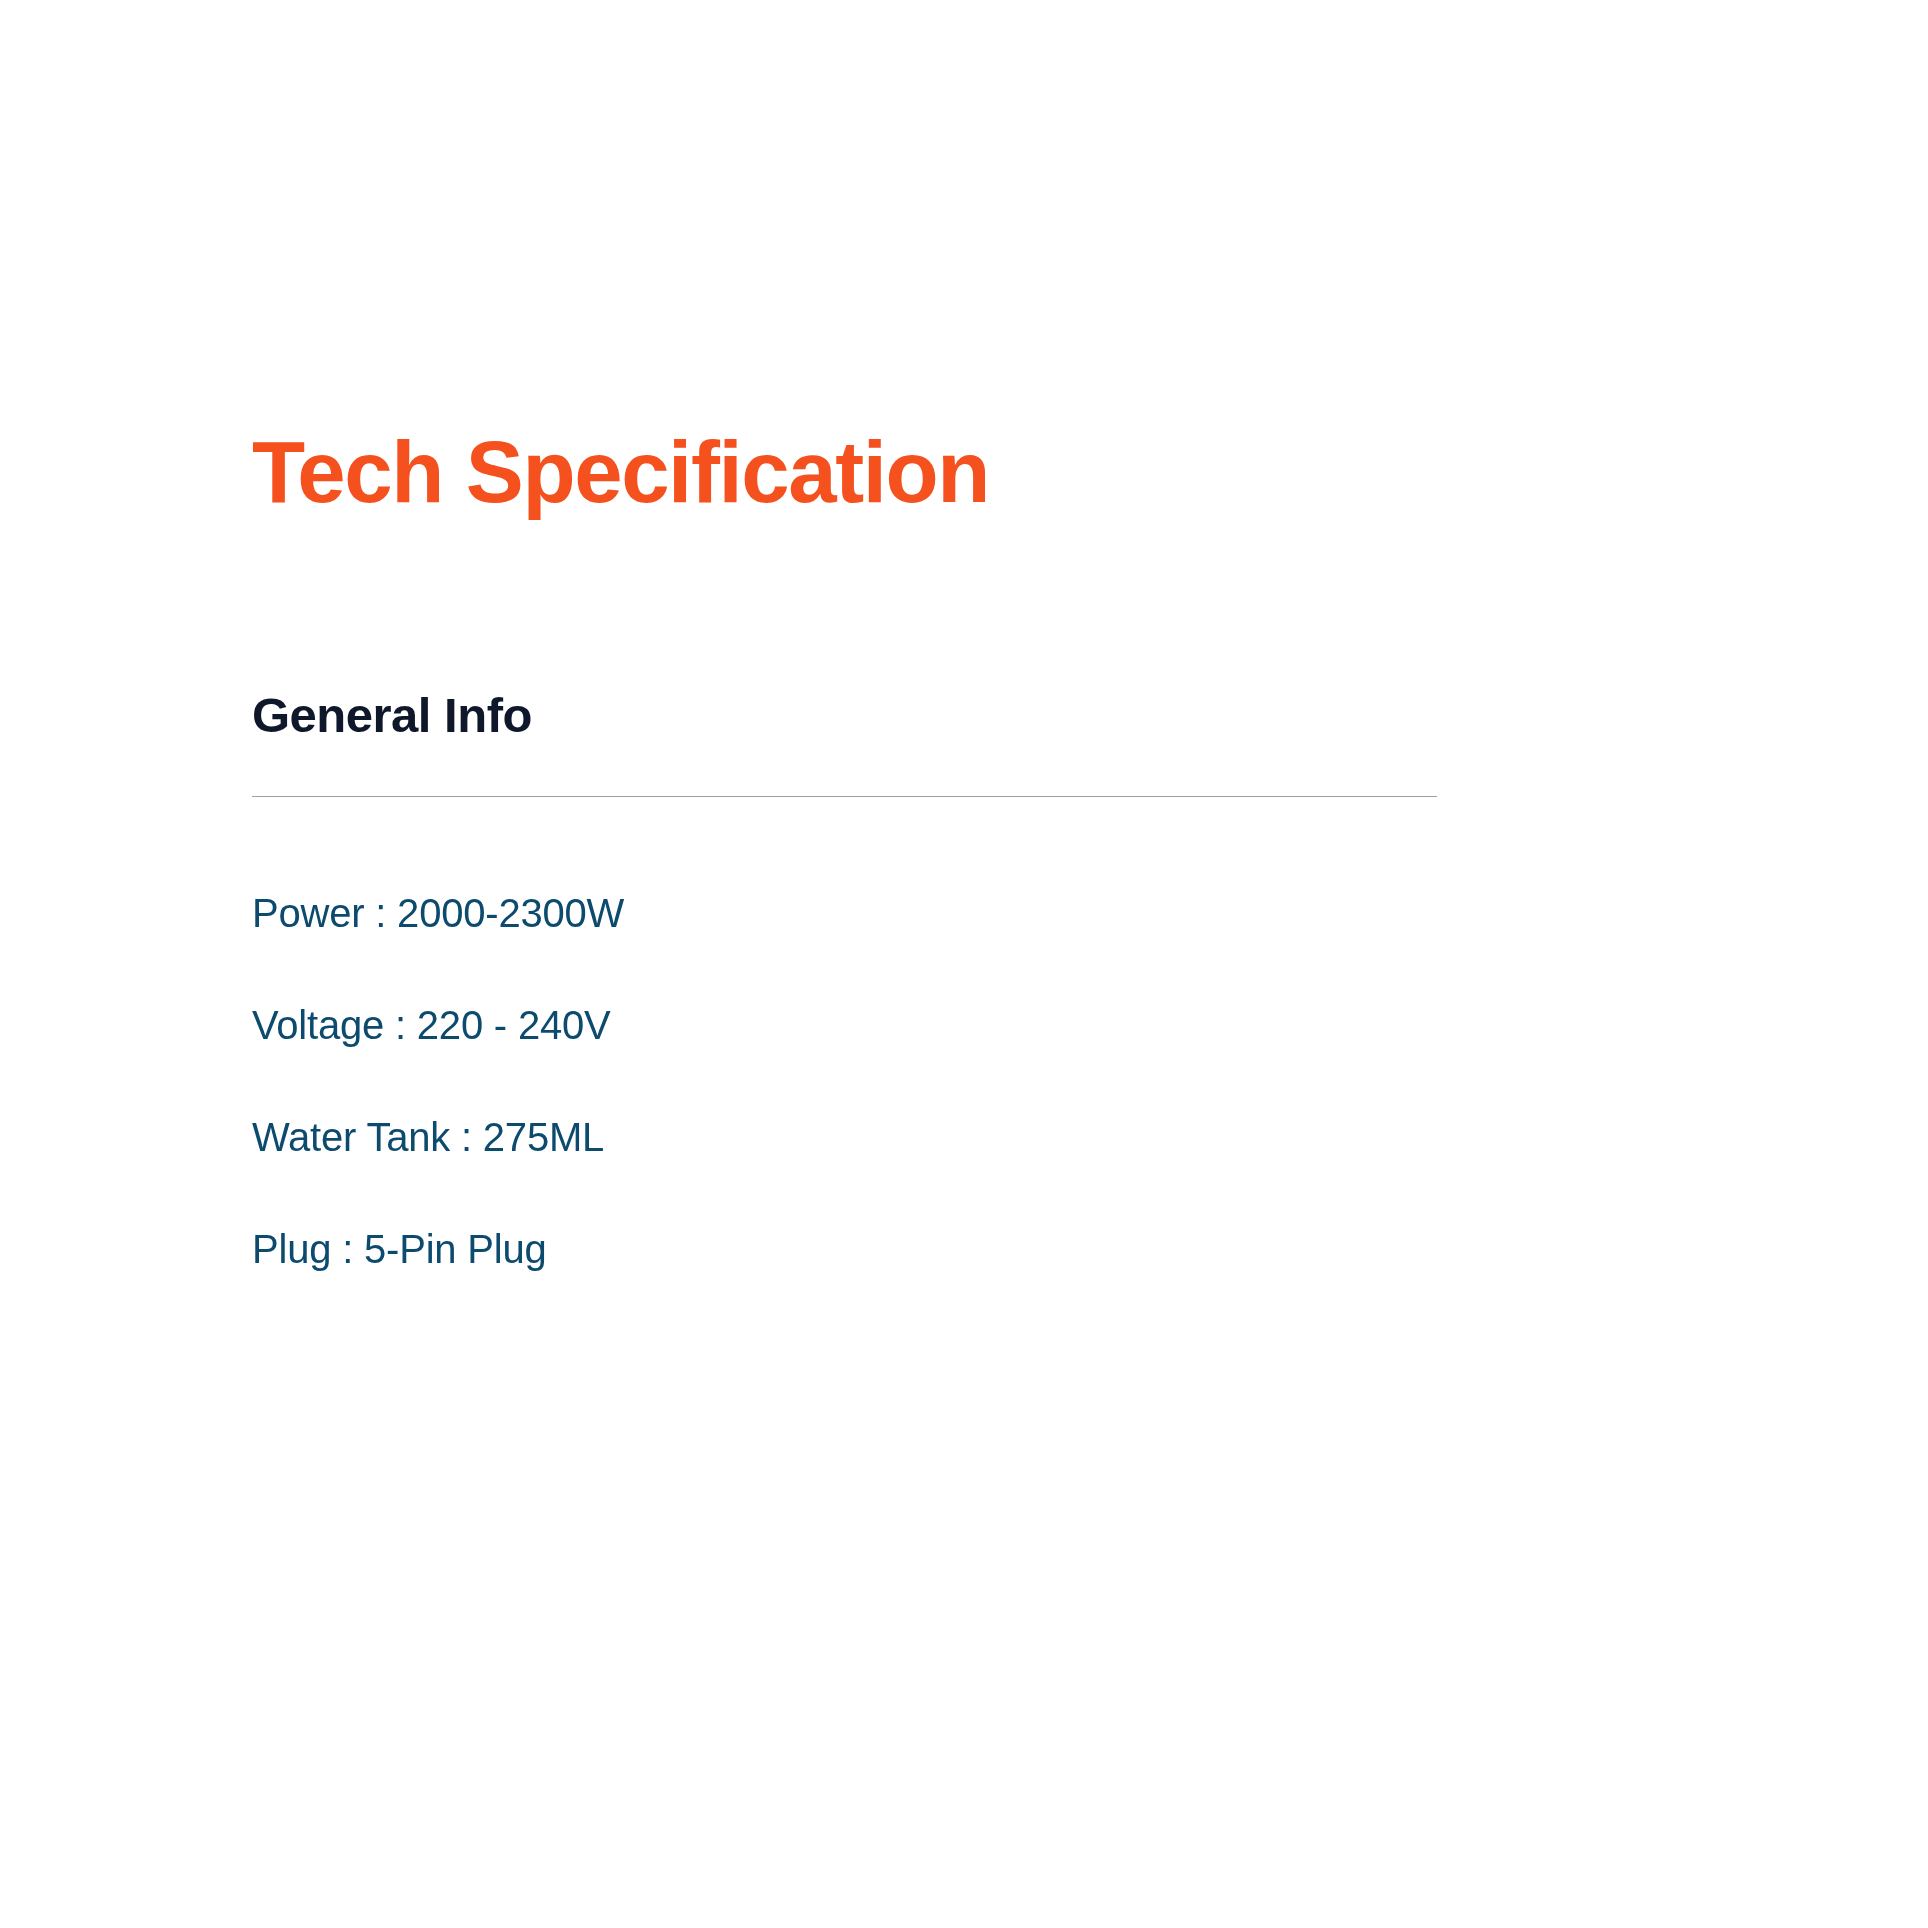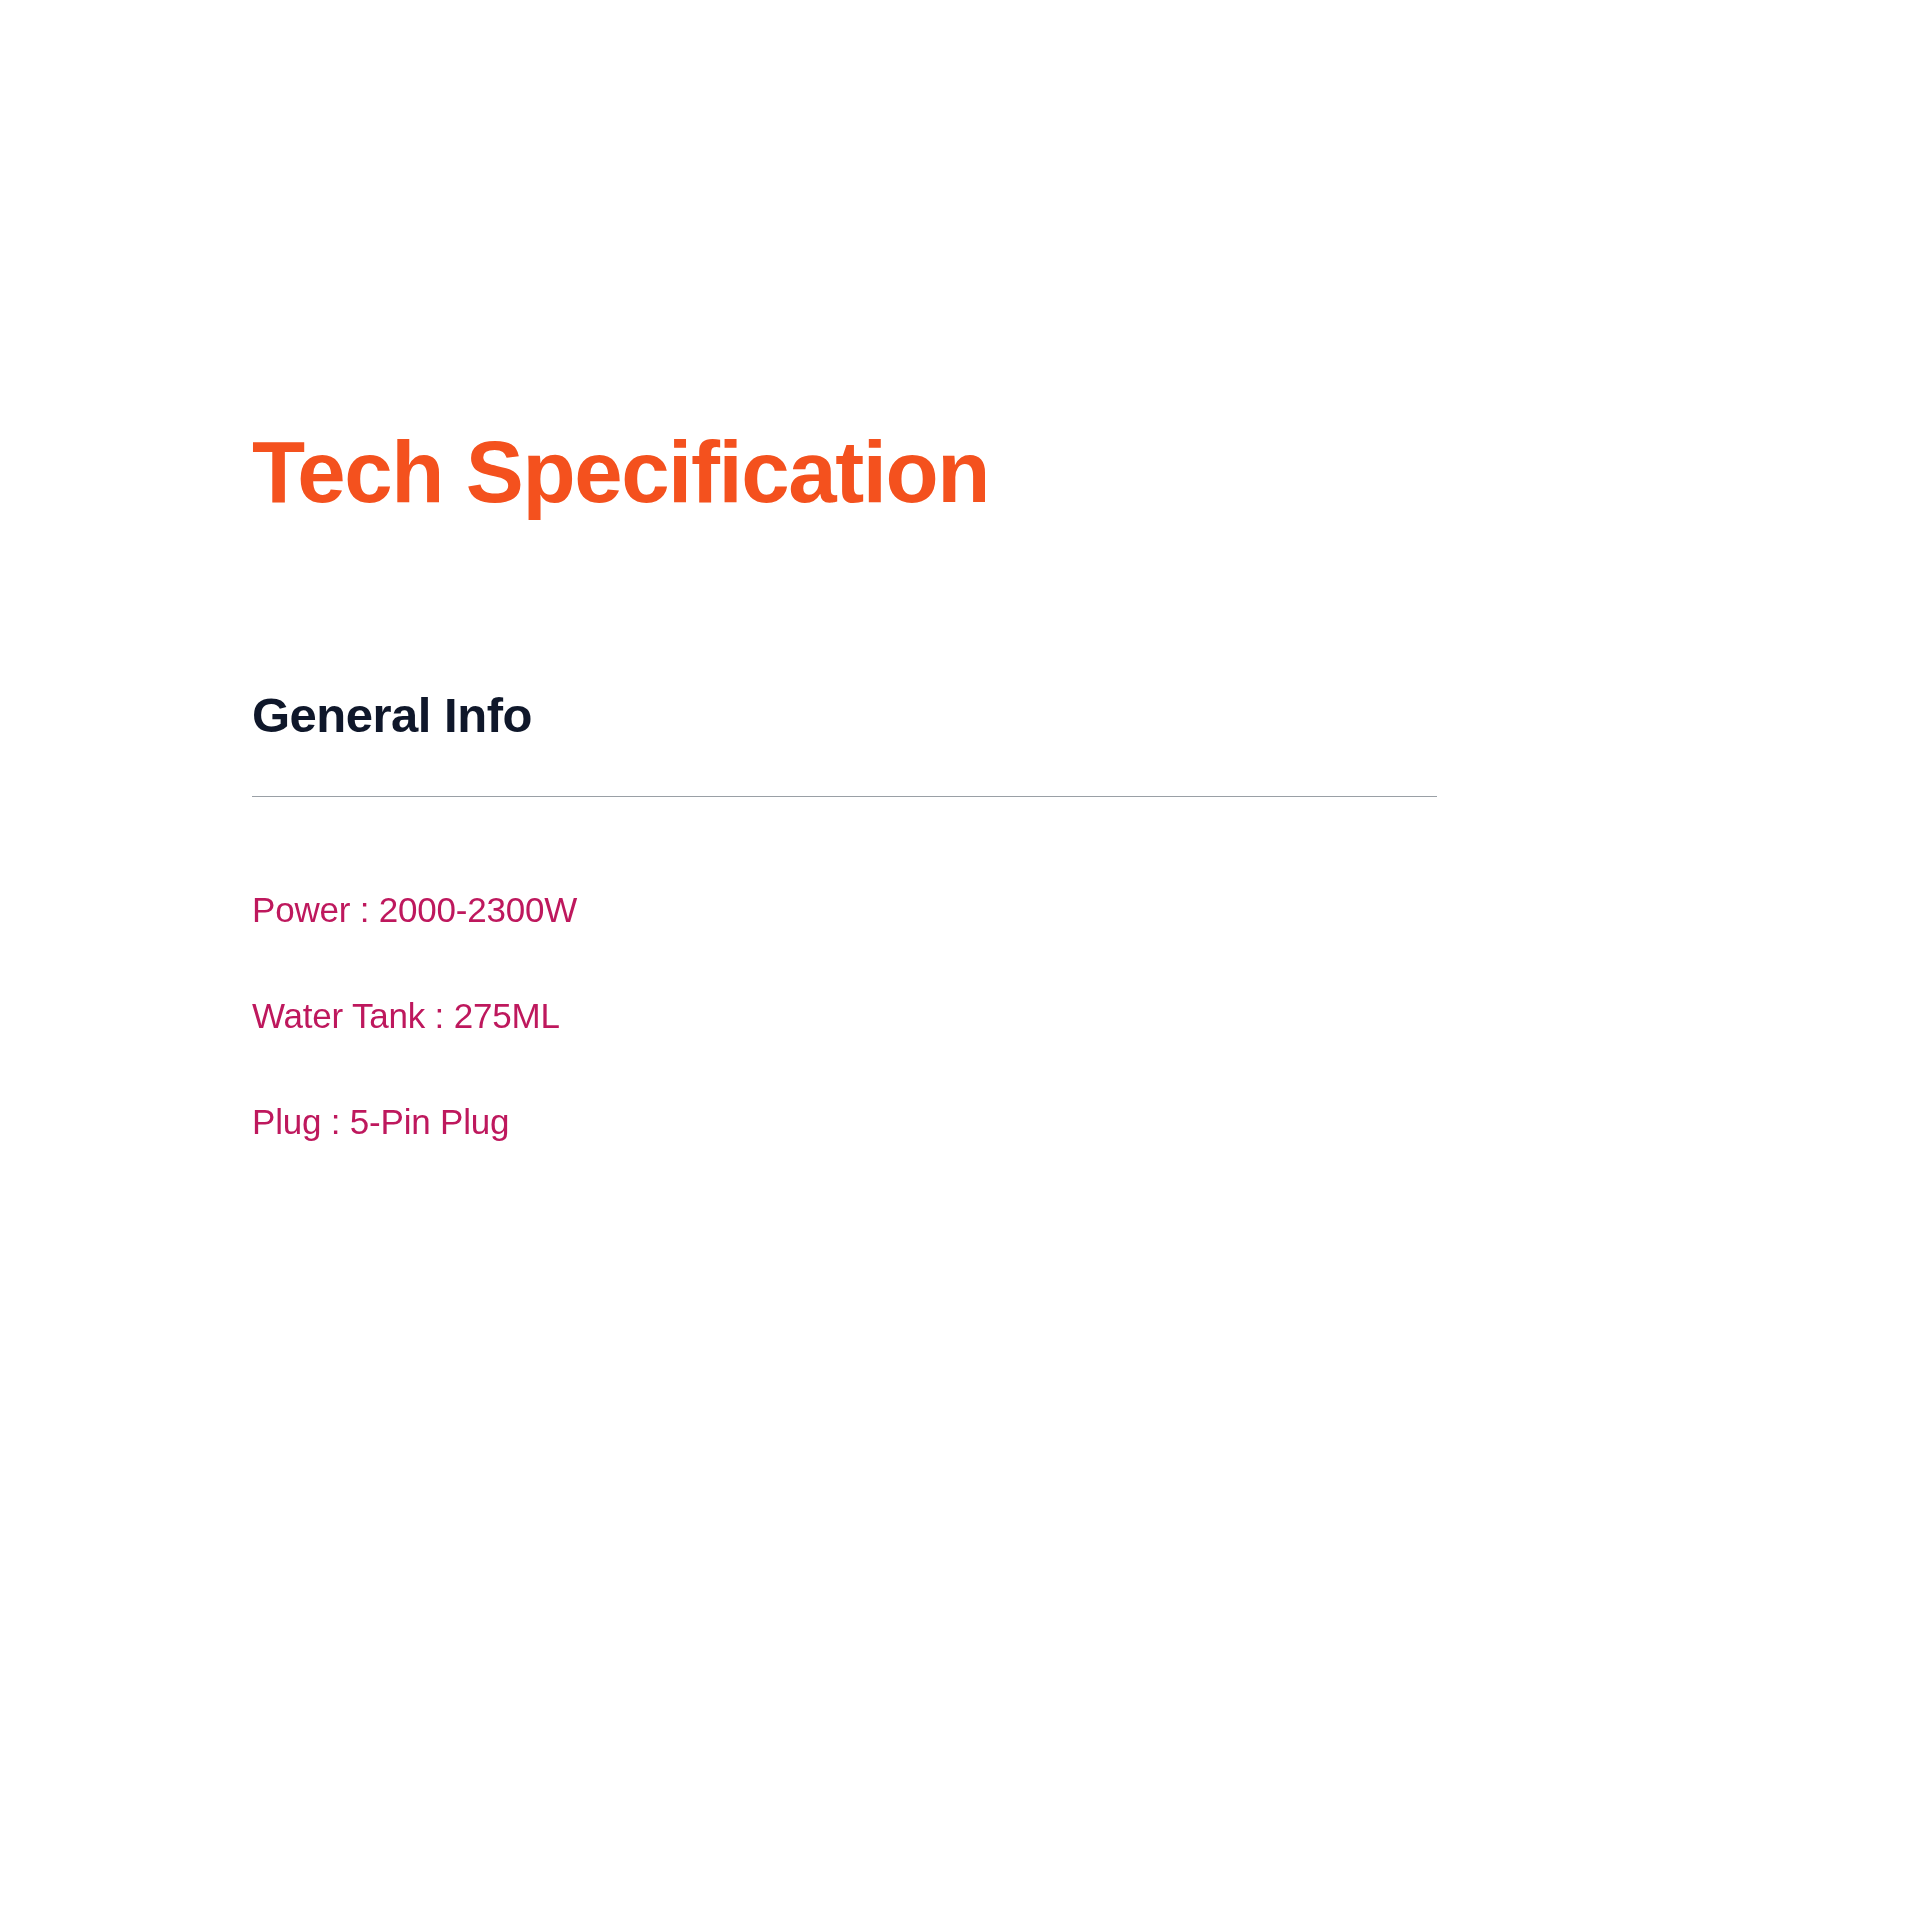--- a/index.html
+++ b/index.html
@@ -49,22 +49,22 @@
     height: 0.9px;
     background: #9aa0a6;
   }
   .spec-list {
     list-style: none;
     margin: 0;
     padding: 0;
     padding-top: 92px;
   }
   .spec-item {
-    font-size: 35px;
-    color: #be185d;
+    font-size: 40px;
+    color: #0c4a6e;
     line-height: 1.2;
     letter-spacing: -0.2px;
     margin-bottom: 64px;
     font-weight: 400;
   }
   .spec-item:last-child {
     margin-bottom: 0;
   }
 </style>
 </head>
@@ -74,19 +74,20 @@
   <div class="content">
 
     <h1 class="spec-title">Tech Specification</h1>
 
     <h2 class="section-heading">General Info</h2>
 
     <div class="divider"></div>
 
     <ul class="spec-list">
       <li class="spec-item">Power : 2000-2300W</li>
+      <li class="spec-item">Voltage : 220 - 240V</li>
       <li class="spec-item">Water Tank : 275ML</li>
       <li class="spec-item">Plug : 5-Pin Plug</li>
     </ul>
 
   </div>
 </div>
 
 
 </body></html>

